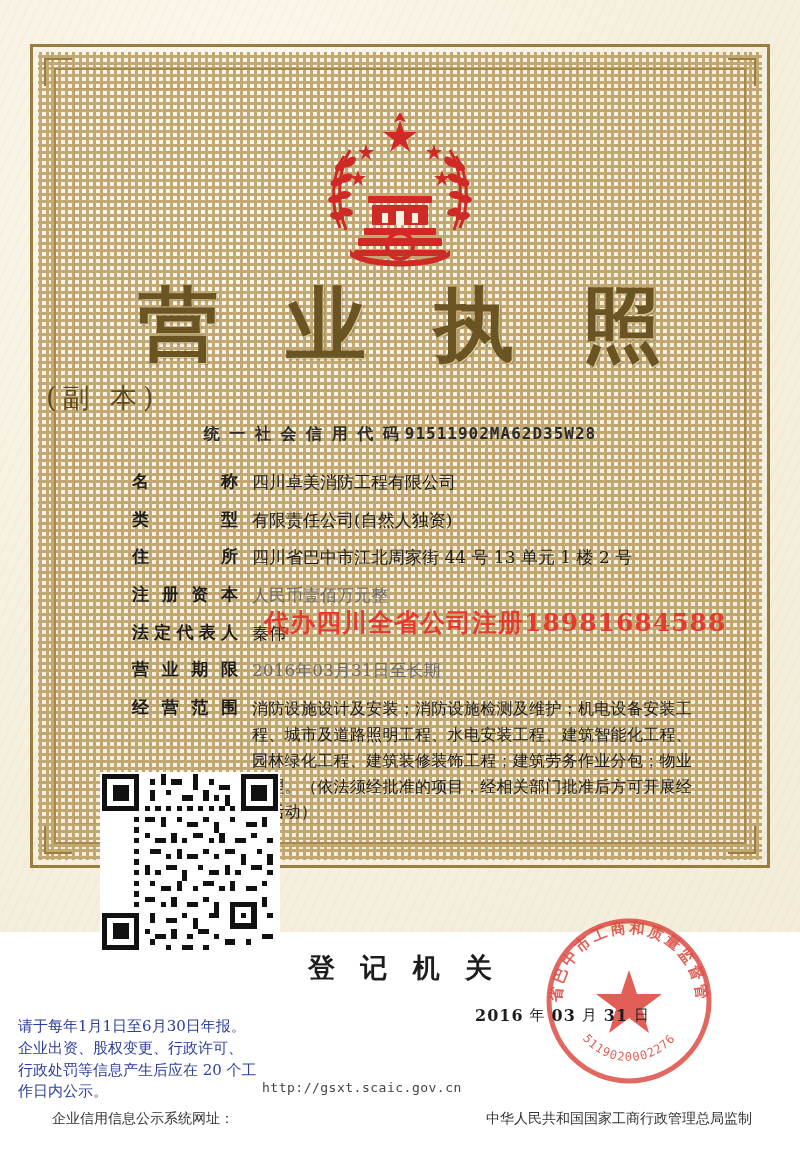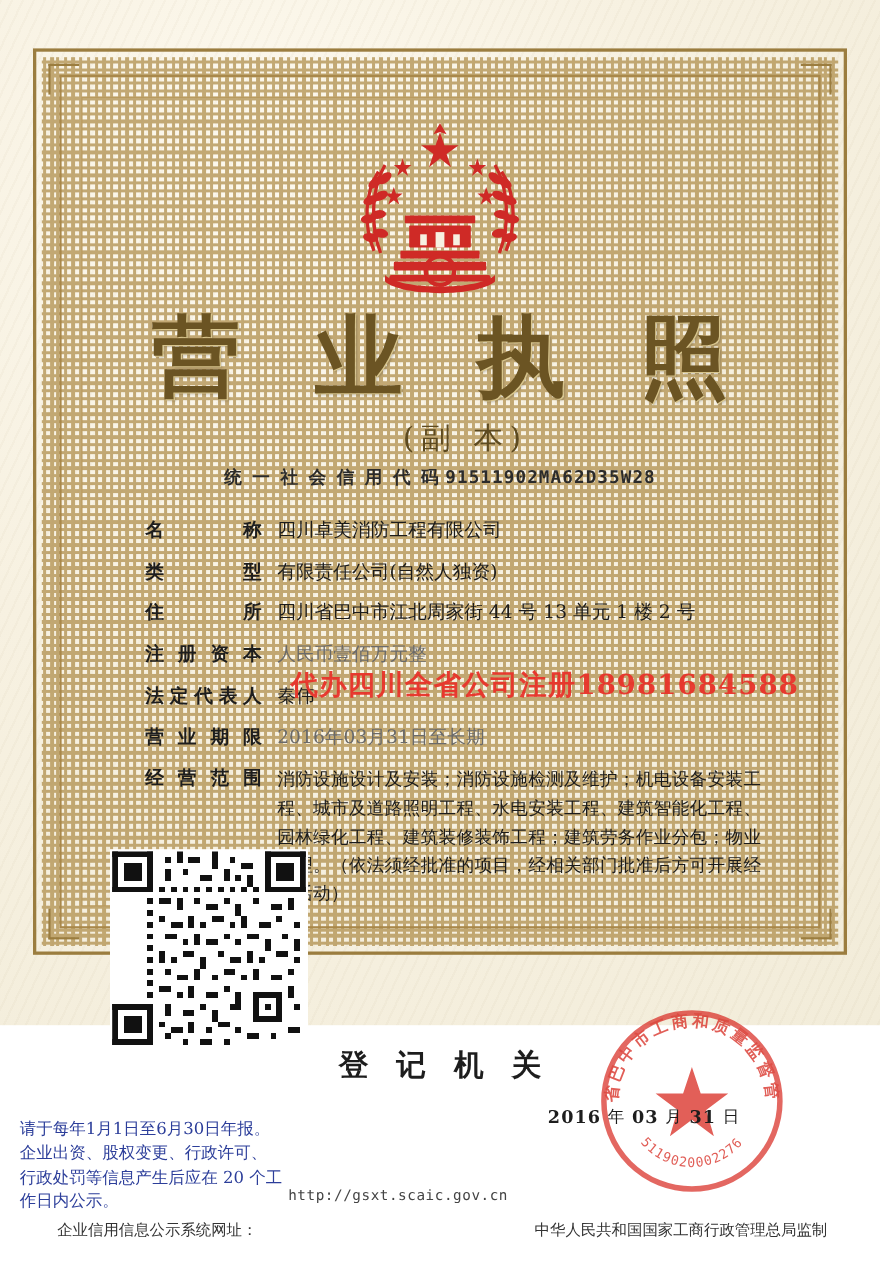--- a/index.html
+++ b/index.html
@@ -86,21 +86,21 @@
     text-indent: 20px;
     color: #6b5423;
     background: linear-gradient(180deg, #8a6d2e 0%, #c8a košt 0%, #7d6128 100%);
     -webkit-background-clip: text;
     text-shadow: 1px 1px 0 #d8c58c, 2px 2px 2px rgba(0,0,0,.18);
   }
   .subtitle {
     position: absolute;
     top: 380px;
     left: 0; right: 0;
-    text-align: center;
+    text-align: left;
     font-family: "DejaVu Serif", serif;
     font-size: 27px;
     letter-spacing: 6px;
     text-indent: 6px;
     color: #5d4a20;
     margin-left: 40px;
   }
 
   .credit-code {
     position: absolute;
@@ -195,21 +195,21 @@
     left: 536px;
     top: 908px;
     width: 186px;
     height: 186px;
     opacity: .88;
   }
 
   
   .datelineSite {
     position: absolute;
-    left: 498px;
+    left: 475px;
     top: 1006px;
     font-family: "DejaVu Serif", serif;
     font-size: 16px;
     color: #1d1d1d;
     letter-spacing: 1px;
     display: flex;
     align-items: center;
     gap: 6px;
   }
   .datelineSite .seg { font-weight: bold; }

